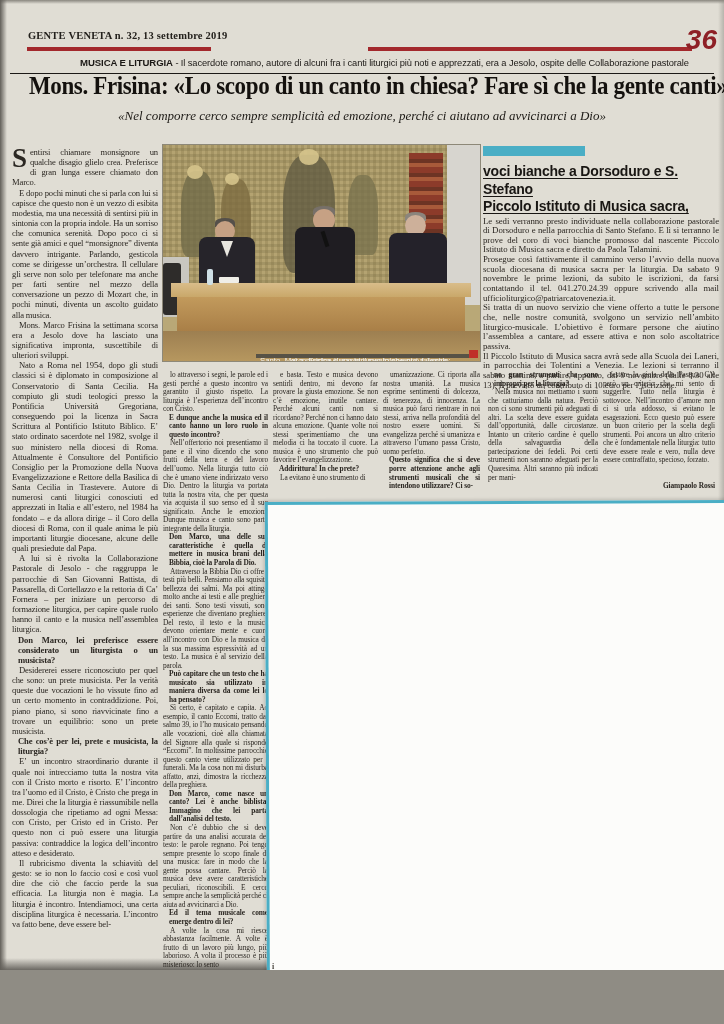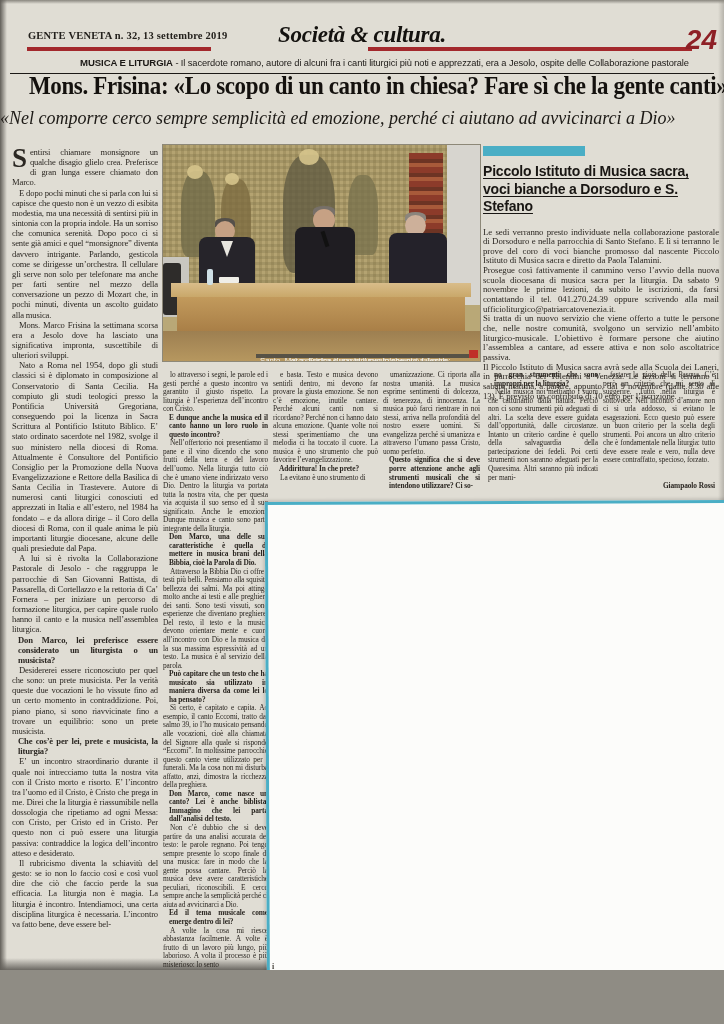--- a/index.html
+++ b/index.html
@@ -17,21 +17,21 @@
   .section-title{position:absolute;left:0;right:0;top:22px;text-align:center;font-size:23px;font-weight:bold;font-style:italic;letter-spacing:-.3px;color:#14120f;}
   .rule{position:absolute;height:4px;background:#a3282c;top:47px;}
   .rule.left{left:27px;width:184px;}
   .rule.right{left:368px;width:324px;}
   .pagenum{position:absolute;right:7px;top:24px;font-family:"Liberation Sans",sans-serif;font-size:28px;font-weight:bold;font-style:italic;color:#8e2026;}
   
   .kicker{position:absolute;left:10px;right:10px;top:57px;text-align:center;font-family:"Liberation Sans",sans-serif;font-size:9.3px;letter-spacing:-.1px;color:#1c1916;border-bottom:1.5px solid #1c1916;padding-bottom:5px;}
   .kicker b{font-size:9.6px;padding-left:45px;}
   
   .headline{position:absolute;left:0;right:0;top:72px;text-align:center;font-size:25px;font-weight:bold;letter-spacing:-.4px;color:#14110e;transform:scaleX(.92);transform-origin:center;white-space:nowrap;}
-  .subhead{position:absolute;left:0;right:0;top:108px;font-size:18px;font-style:italic;color:#1d1a16;white-space:nowrap;}
+  .subhead{position:absolute;left:0;right:0;top:108px;text-align:center;font-size:13px;font-style:italic;color:#1d1a16;white-space:nowrap;}
   
   .col{position:absolute;text-align:justify;overflow:hidden;}
   .col .para{margin:0;text-indent:7px;}
   .col .para.drop{text-indent:0;}
   .col .para.bold{font-weight:bold;padding-left:6px;text-indent:0;}
   .col .para.byline{font-weight:bold;text-align:right;text-indent:0;margin-top:17px;}
   .dropcap{float:left;font-size:27px;line-height:22px;font-weight:bold;padding:0 3px 0 0;}
   .col1{left:12px;top:147px;width:146px;height:868px;font-size:8.6px;line-height:10.15px;letter-spacing:-.15px;}
   .colN{font-size:7.4px;line-height:8.55px;letter-spacing:-.1px;}
   .col2{left:163px;top:371px;width:105px;height:644px;}
@@ -74,37 +74,36 @@
   .bottle{left:44px;top:124px;width:6px;height:16px;background:#cfe0e6;border-radius:2px;}
   .cups{left:56px;top:132px;width:20px;height:6px;background:#efeee8;border-radius:1px;}
   .floor{left:0;top:186px;width:317px;height:30px;background:linear-gradient(180deg,#9d7f51,#b6975f);}
   .floor2{left:0;top:160px;width:317px;height:26px;background:rgba(74,58,36,.35);z-index:-1;}
   .caption{left:auto;right:2px;bottom:3px;width:214px;background:rgba(72,70,66,.85);color:#f3f2ee;font-family:"Liberation Sans",sans-serif;font-size:7.8px;line-height:9.6px;text-align:center;padding:2px 4px;}
   .caption-badge{right:2px;bottom:3px;width:9px;height:8px;background:#c03028;}
   
   .sidebar{position:absolute;left:483px;top:146px;width:236px;}
   .side-accent{width:102px;height:10px;background:#4aaec5;margin-bottom:7px;}
   .side-title{font-family:"Liberation Sans",sans-serif;font-weight:bold;font-size:14px;line-height:17.5px;letter-spacing:-.2px;color:#191613;text-decoration:underline;text-underline-offset:2px;}
-  .side-body{margin-top:12px;font-size:8.8px;line-height:9.65px;text-align:justify;letter-spacing:-.05px;height:200px;overflow:hidden;}
+  .side-body{margin-top:1px;font-size:8.8px;line-height:9.65px;text-align:justify;letter-spacing:-.05px;height:200px;overflow:hidden;}
   .side-body p{margin:0;}
   
   .overlay-sheet{position:absolute;left:266px;top:501px;width:470px;height:540px;background:#fcfcfa;border-top:3px solid #4aaec5;border-left:3px solid #4aaec5;transform:rotate(-.25deg);z-index:5;box-shadow:-2px -2px 3px rgba(0,0,0,.12);}
   .overlay-fragment{position:absolute;left:272px;top:962px;z-index:6;font-size:8px;font-weight:bold;color:#4a463f;}
   .overlay-squiggle{position:absolute;left:274px;top:978px;width:5px;height:26px;z-index:6;background:#5a554c;border-radius:2px;transform:rotate(6deg);opacity:.8;}
 </style>
 </head>
 <body>
 
 <div class="page">
 
   <div class="masthead">GENTE VENETA n. 32, 13 settembre 2019</div>
-  <div class="section-title">Società &amp; cultura.</div>
   <div class="rule left"></div>
   <div class="rule right"></div>
-  <div class="pagenum">24</div>
+  <div class="pagenum">36</div>
 
   <div class="kicker"><b>MUSICA E LITURGIA</b><span> - Il sacerdote romano, autore di alcuni fra i canti liturgici più noti e apprezzati, era a Jesolo, ospite delle Collaborazione pastorale</span></div>
 
   <h1 class="headline" style="margin:0;">Mons. Frisina: «Lo scopo di un canto in chiesa? Fare sì che la gente canti»</h1>
   <div class="subhead">«Nel comporre cerco sempre semplicità ed emozione, perché ci aiutano ad avvicinarci a Dio»</div>
 
   <div class="photo">
     <div class="mural"></div>
     <div class="mfig mf1"></div>
     <div class="mfig mf2"></div>
@@ -138,22 +137,22 @@
     <div class="floor"></div>
     <div class="caption">
       <div>Santo. Marco Frisina durante il suo intervento a Jesolo:</div>
       <div>«La musica è uno strumento che può favorire l’evangelizzazione»</div>
     </div>
     <div class="caption-badge"></div>
   </div>
 
   <div class="sidebar">
     <div class="side-accent"></div>
+    <div class="side-title">voci bianche a Dorsoduro e S. Stefano</div>
     <div class="side-title">Piccolo Istituto di Musica sacra,</div>
-    <div class="side-title">voci bianche a Dorsoduro e S. Stefano</div>
     <div class="side-body">
         <p class="para normal">Le sedi verranno presto individuate nella collaborazione pastorale di Dorsoduro e nella parrocchia di Santo Stefano. E lì si terranno le prove del coro di voci bianche promosso dal nascente Piccolo Istituto di Musica sacra e diretto da Paola Talamini.</p>
         <p class="para normal">Prosegue così fattivamente il cammino verso l’avvio della nuova scuola diocesana di musica sacra per la liturgia. Da sabato 9 novembre le prime lezioni, da subito le iscrizioni, da farsi contattando il tel. 041.270.24.39 oppure scrivendo alla mail ufficioliturgico@patriarcatovenezia.it.</p>
         <p class="para normal">Si tratta di un nuovo servizio che viene offerto a tutte le persone che, nelle nostre comunità, svolgono un servizio nell’ambito liturgico-musicale. L’obiettivo è formare persone che aiutino l’assemblea a cantare, ad essere attiva e non solo ascoltatrice passiva.</p>
         <p class="para normal">Il Piccolo Istituto di Musica sacra avrà sede alla Scuola dei Laneri, in parrocchia dei Tolentini a Venezia. Le lezioni si terranno il sabato mattina, a partire, appunto, dal 9 novembre (dalle 8.30 alle 13). È previsto un contributo di 10 euro per l’iscrizione.</p>
       </div>
   </div>
 
   <div class="col col1">
       <p class="para drop"><span class="dropcap">S</span>entirsi chiamare monsignore un qualche disagio glielo crea. Preferisce di gran lunga essere chiamato don Marco.</p>

